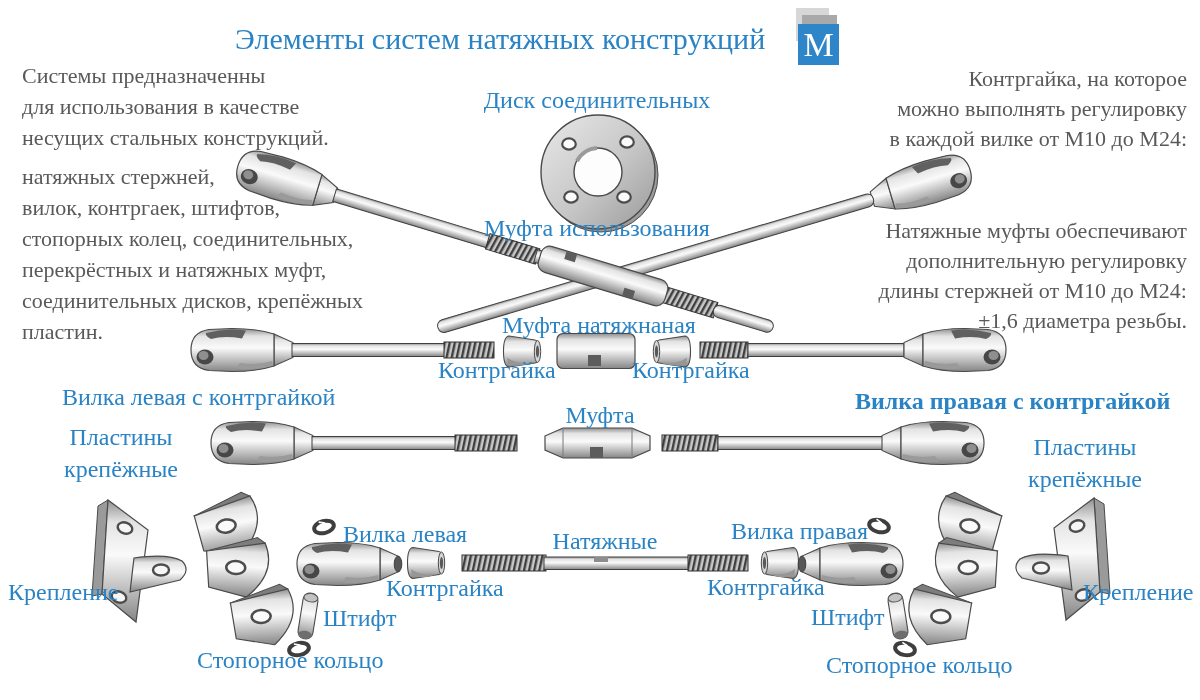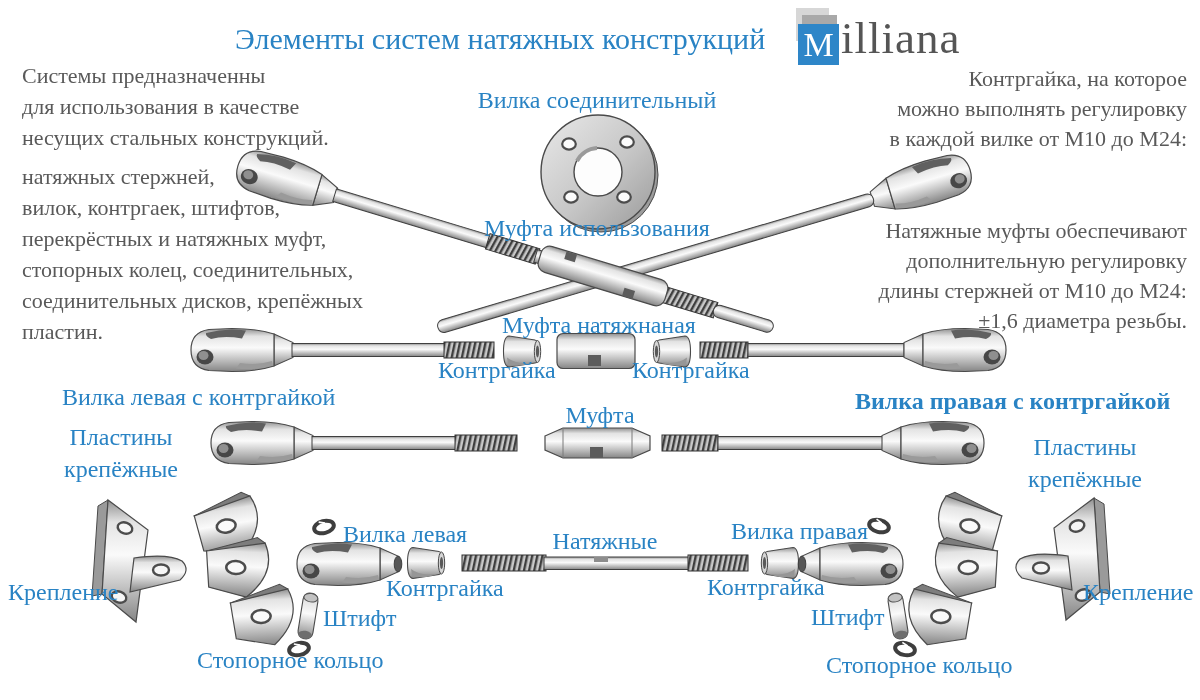--- a/index.html
+++ b/index.html
@@ -218,52 +218,51 @@
     <use href="#bracket" transform="translate(1094,498) scale(-1,1)"></use>
   </g>
 </svg>
 
 <div id="title" class="abs">Элементы систем натяжных конструкций</div>
 
 <div id="logo" class="abs">
   <div class="sq sq1"></div>
   <div class="sq sq2"></div>
   <div class="sq sq3">M</div>
-  <div class="rest">illiana</div>
 </div>
 
 <div id="intro" class="abs para">
   <div>Системы предназначенны</div>
   <div>для использования в качестве</div>
   <div>несущих стальных конструкций.</div>
 </div>
 
 <div id="composition" class="abs para">
   <div>натяжных стержней,</div>
   <div>вилок, контргаек, штифтов,</div>
+  <div>стопорных колец, соединительных,</div>
   <div>перекрёстных и натяжных муфт,</div>
-  <div>стопорных колец, соединительных,</div>
   <div>соединительных дисков, крепёжных</div>
   <div>пластин.</div>
 </div>
 
 <div id="note-fork" class="abs note">
   <div>Контргайка, на которое</div>
   <div>можно выполнять регулировку</div>
   <div>в каждой вилке от М10 до М24:</div>
 </div>
 
 <div id="note-coupler" class="abs note">
   <div>Натяжные муфты обеспечивают</div>
   <div>дополнительную регулировку</div>
   <div>длины стержней от М10 до М24:</div>
   <div>±1,6 диаметра резьбы.</div>
 </div>
 
-<div class="lbl c" style="left:437px;top:87px;width:320px;">Вилка соединительный</div>
+<div class="lbl c" style="left:437px;top:87px;width:320px;">Диск соединительных</div>
 <div class="lbl c" style="left:437px;top:215px;width:320px;">Муфта использования</div>
 <div class="lbl c" style="left:439px;top:312px;width:320px;">Муфта натяжнаная</div>
 <div class="lbl" style="left:438px;top:357px;">Контргайка</div>
 <div class="lbl" style="left:632px;top:357px;">Контргайка</div>
 <div class="lbl" style="left:62px;top:384px;">Вилка левая с контргайкой</div>
 <div class="lbl c" style="left:855px;top:388px;width:300px;font-weight:bold;">Вилка правая с контргайкой</div>
 <div class="lbl c" style="left:500px;top:402px;width:200px;">Муфта</div>
 <div class="lbl c two" style="left:41px;top:421px;width:160px;">
   <div>Пластины</div>
   <div>крепёжные</div>

